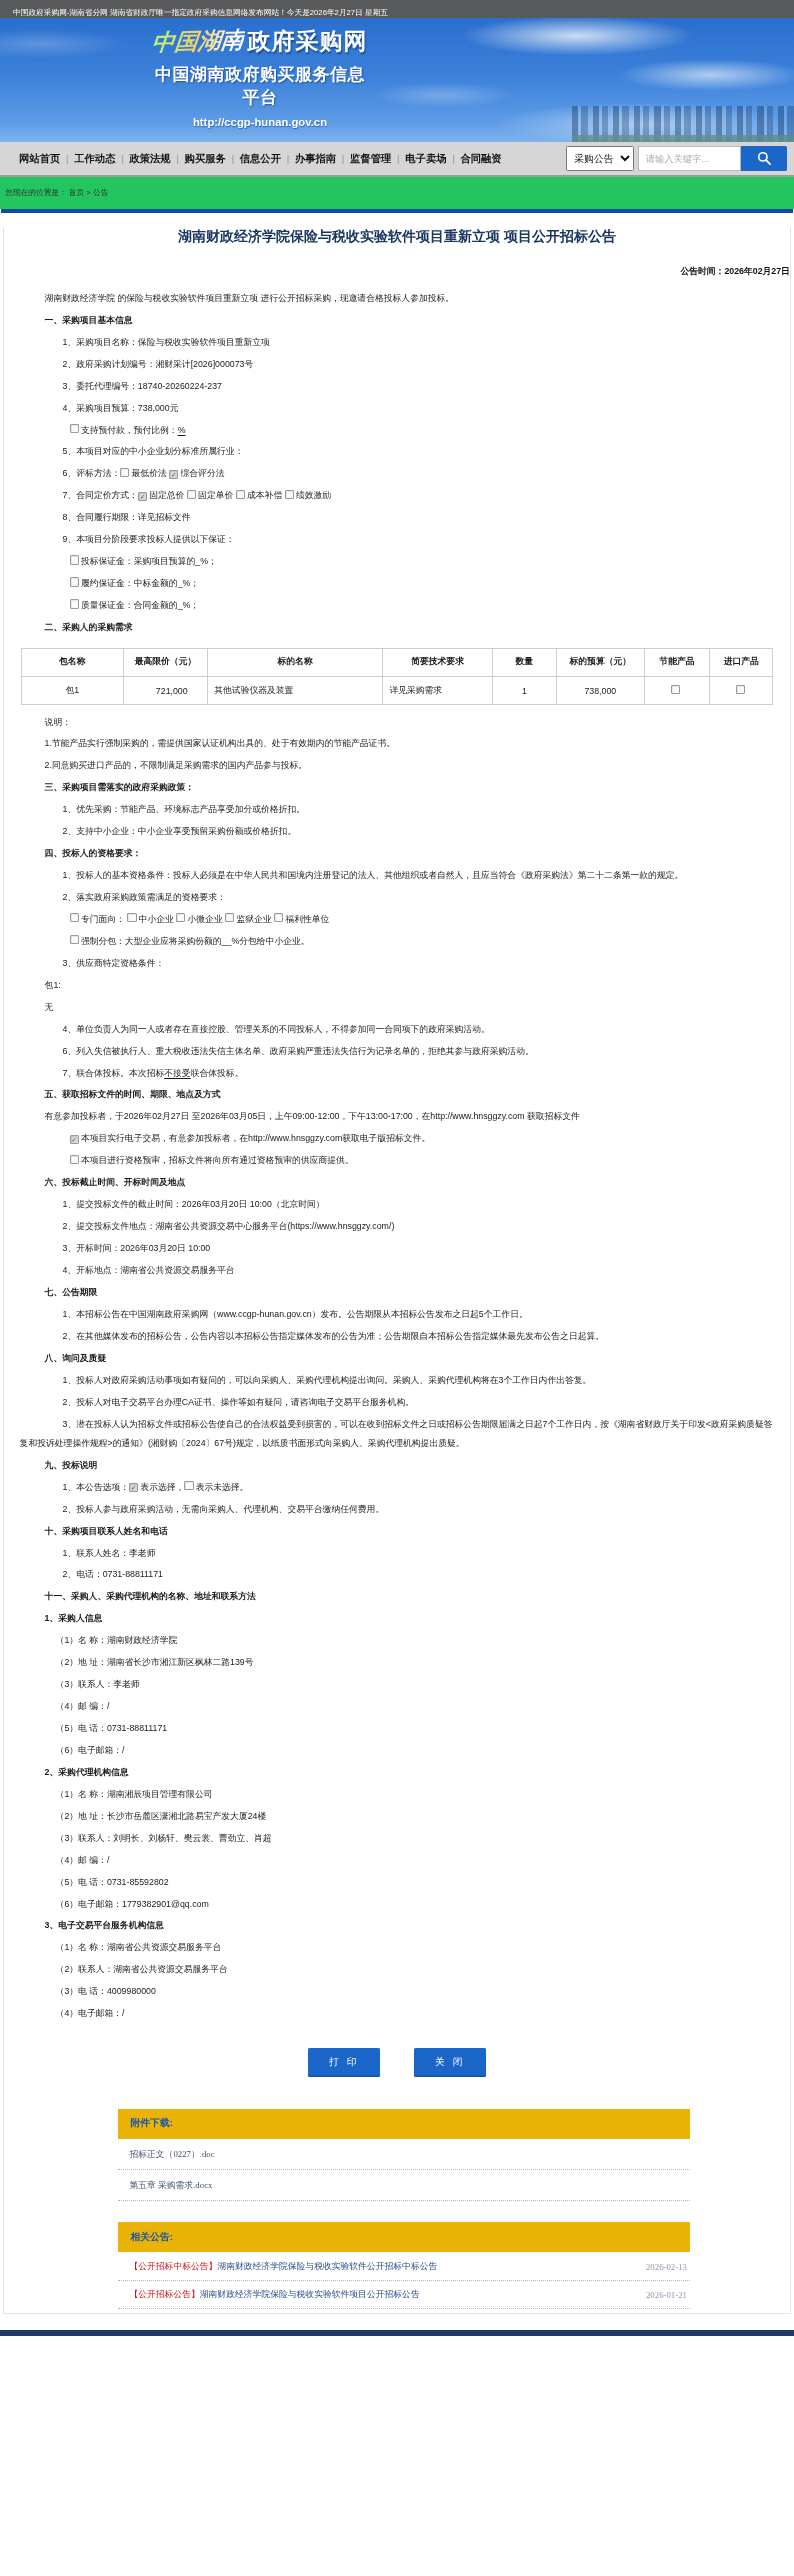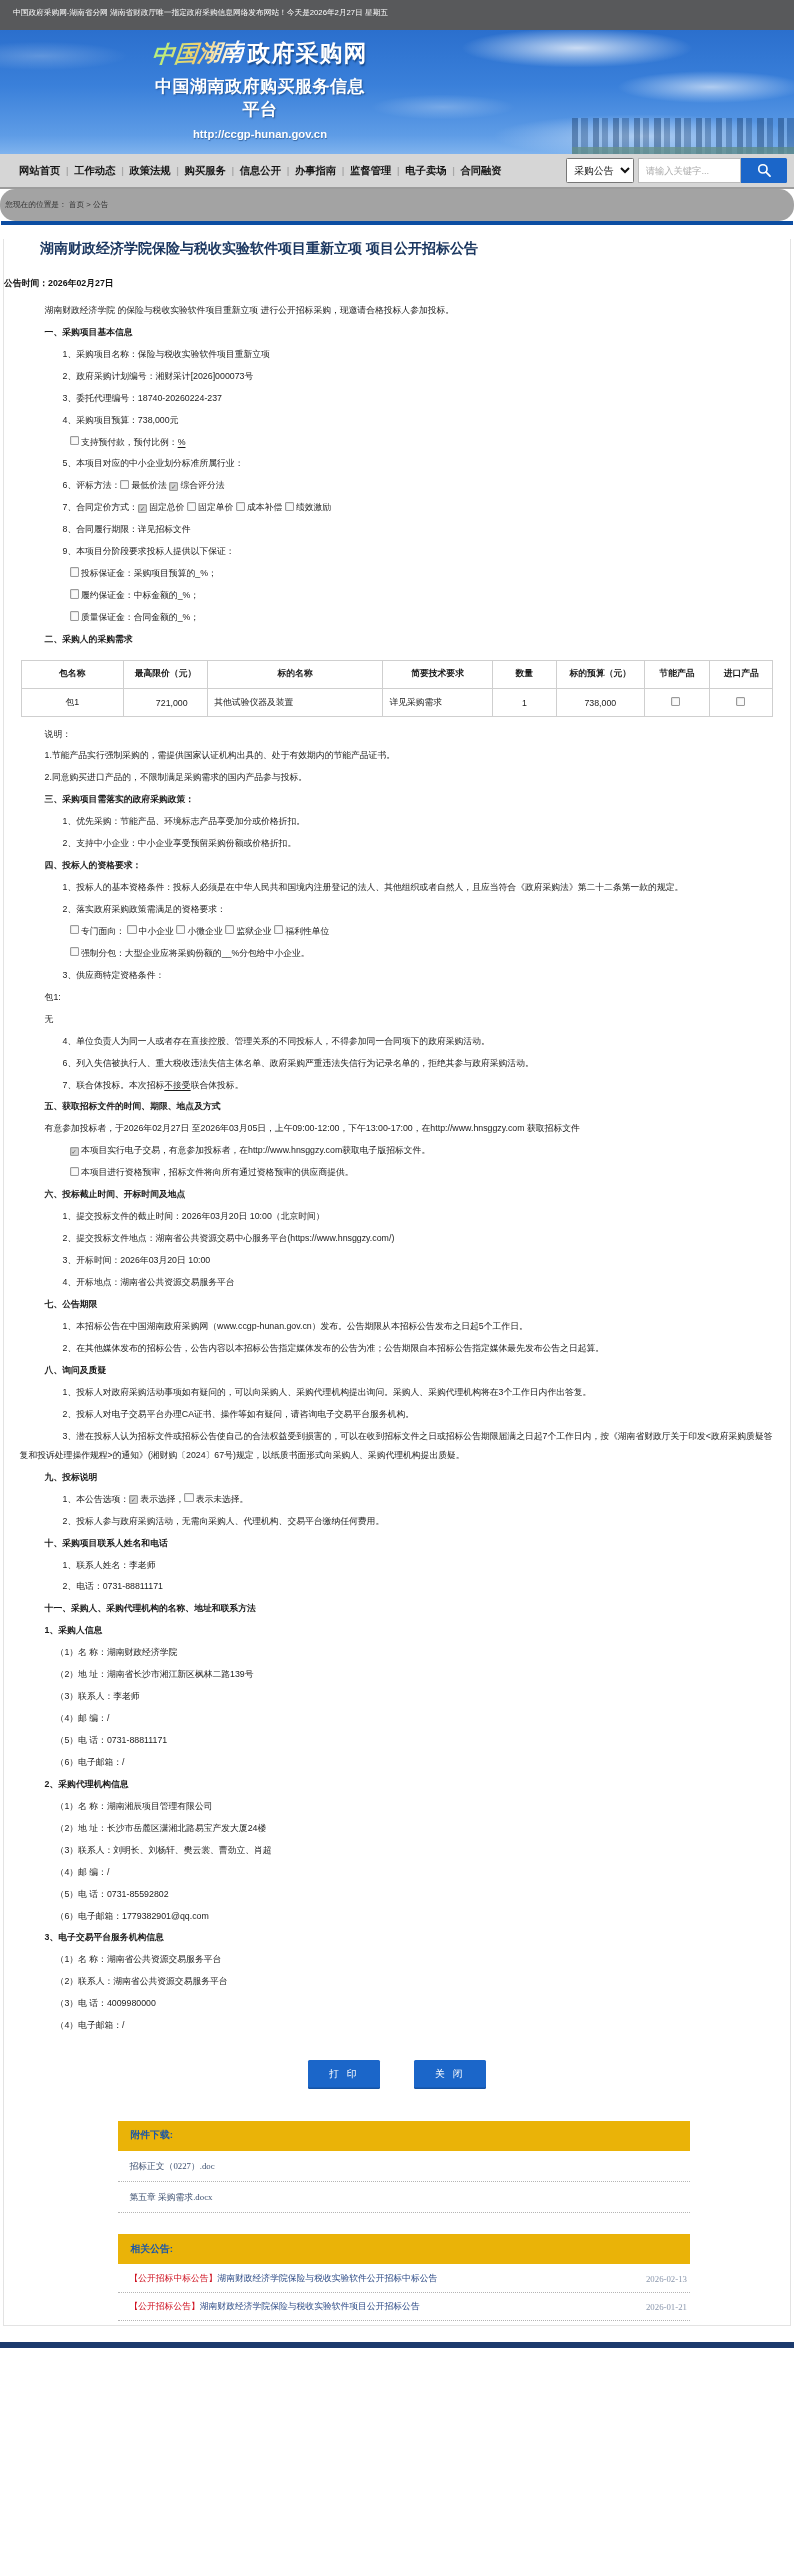--- a/index.html
+++ b/index.html
@@ -1,20 +1,20 @@
 <!DOCTYPE html>
 <html style="font-size:8.2px"><head>
 <meta charset="utf-8">
 <style>
   html,body{margin:0;padding:0;background:#fff;}
   body{width:794px;font-family:"Liberation Sans","DejaVu Sans",sans-serif;color:#1a1a1a;}
   a{text-decoration:none;color:inherit;}
 
   
-  .topbar{height:30px;background:#58595b;color:#fff;font-size:7.7px;line-height:26px;padding-left:13px;box-sizing:border-box;white-space:nowrap;}
+  .topbar{height:18px;background:#58595b;color:#fff;font-size:7.7px;line-height:26px;padding-left:13px;box-sizing:border-box;white-space:nowrap;}
 
   
   .banner{height:124px;position:relative;overflow:hidden;
     background:linear-gradient(180deg,#2b6fcd 0%,#3a80da 45%,#5e9ce6 85%,#7fb3ee 100%);}
   .banner .clouds{position:absolute;inset:0;
     background:
       radial-gradient(ellipse 165px 28px at 577px 18px,rgba(255,255,255,.75),transparent 70%),
       radial-gradient(ellipse 134px 23px at 711px 57px,rgba(255,255,255,.6),transparent 70%),
       radial-gradient(ellipse 216px 31px at 644px 106px,rgba(255,255,255,.5),transparent 70%),
       radial-gradient(ellipse 124px 20.6px at 41px 26px,rgba(255,255,255,.22),transparent 70%),
@@ -36,28 +36,28 @@
   .navbar{height:35px;background:#d6d6d6;border-bottom:2.6px solid #9c9c9c;display:flex;align-items:center;padding:0 7.2px 0 13.4px;box-sizing:border-box;}
   .nav-item{font-size:10.3px;font-weight:bold;color:#151515;padding:0 5.7px;white-space:nowrap;}
   .nav-sep{color:#a8a8a8;font-size:9.3px;font-weight:bold;}
   .search{margin-left:auto;display:flex;align-items:center;}
   .cat{height:25px;font-size:9.8px;padding:0 3.1px;border:0.5px solid #777;background:#fff;border-radius:1.5px;margin-right:4.1px;font-family:inherit;color:#111;}
   .kw{height:23px;width:88px;border:0.5px solid #bbb;font-size:9.3px;padding:0 6.2px;color:#333;font-family:inherit;}
   .kw::placeholder{color:#aaa;}
   .go{height:25px;width:46px;background:#1b66c9;border:none;border-radius:0 1.5px 1.5px 0;display:flex;align-items:center;justify-content:center;cursor:pointer;}
 
   
-  .breadcrumb{height:32px;line-height:32px;font-size:7.7px;color:#333;padding-left:5.2px;background:#a3a3a3;border-radius:15px;}
+  .breadcrumb{height:32px;line-height:32px;font-size:7.7px;color:#333;padding-left:5.2px;background:#22c55e;}
   .crumb-link{color:#333;}
 
   
   .bluebar{height:4.1px;background:#0c4da2;margin:0 1px;}
   .docbox{margin:0 3.1px;border:0.5px solid #e3e3e3;border-top:none;background:#fff;padding-bottom:4.1px;}
-  .doc-title{font-size:14px;font-weight:bold;color:#1b3760;margin:14.4px 36px 0;line-height:1.4;}
-  .doc-time{text-align:left;font-size:8.8px;font-weight:bold;color:#111;margin:18.5px 0 11.3px;}
+  .doc-title{text-align:center;font-size:14px;font-weight:bold;color:#1b3760;margin:14.4px 36px 0;line-height:1.4;}
+  .doc-time{text-align:right;font-size:8.8px;font-weight:bold;color:#111;margin:18.5px 0 11.3px;}
   .doc{padding:0 15.5px;}
   .ln{font-size:8.8px;line-height:2.2;margin:2.6px 0;text-indent:43px;}
   .ln.s-h,.ln.s-hp{font-weight:bold;text-indent:25px;}
   .ln.s-q{text-indent:25px;}
   .ln.s-sub{text-indent:50px;}
   .ln.s-c{text-indent:36px;}
   .u{text-decoration:underline;text-underline-offset:1.5px;}
   .cb{display:inline-block;width:7.2px;height:7.2px;border:0.5px solid #9a9a9a;background:#fbfbfb;border-radius:1px;
       margin-right:2.1px;vertical-align:-0.5px;box-shadow:inset 0.5px 0.5px 1px rgba(0,0,0,.15);
       line-height:7.2px;text-align:center;font-size:6.2px;color:#4a4a4a;text-indent:0;}

